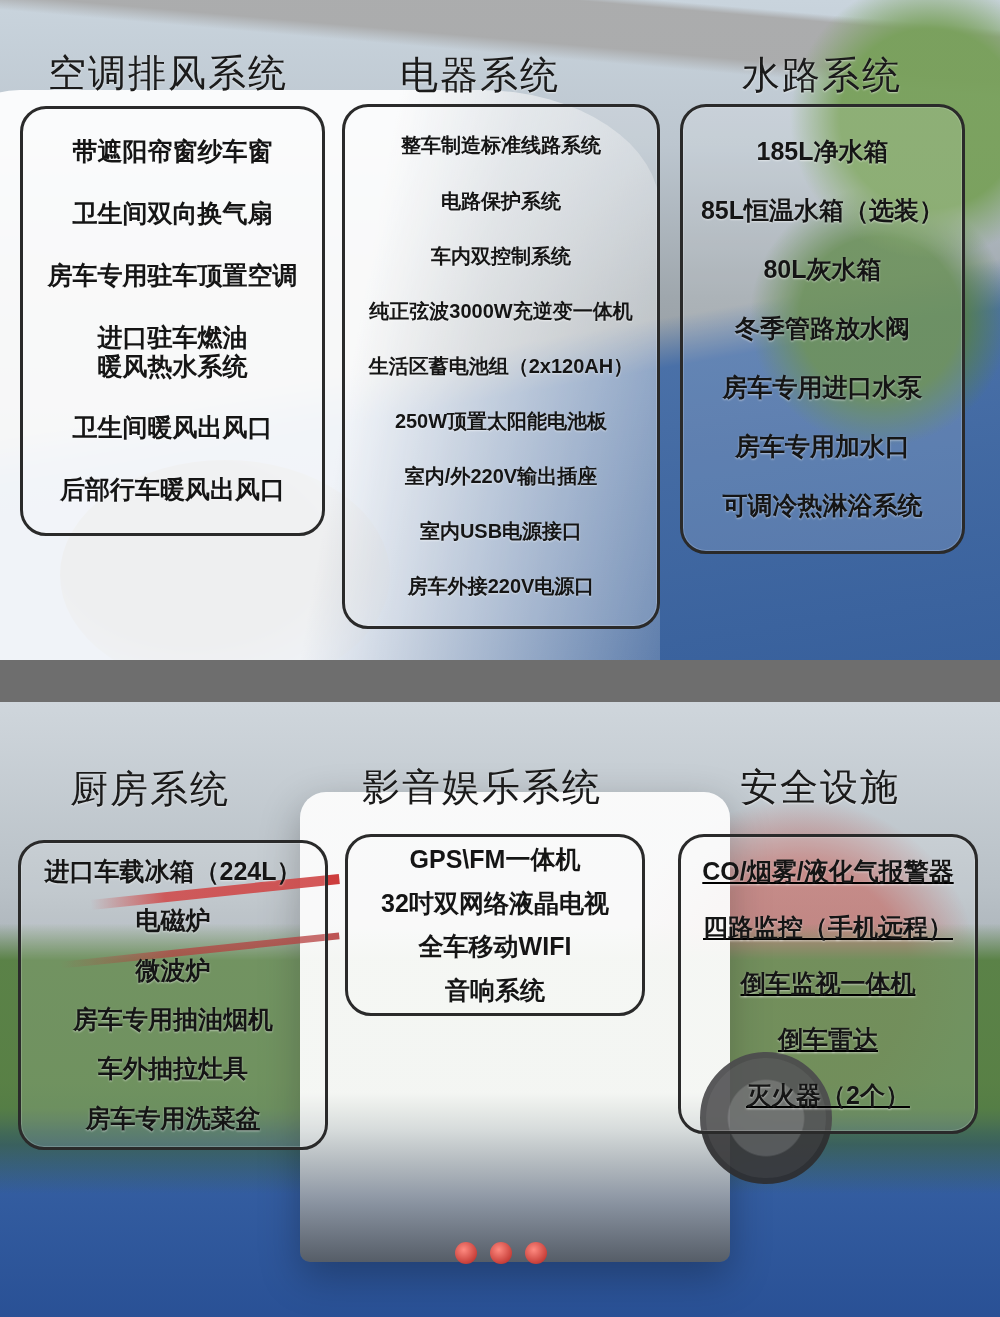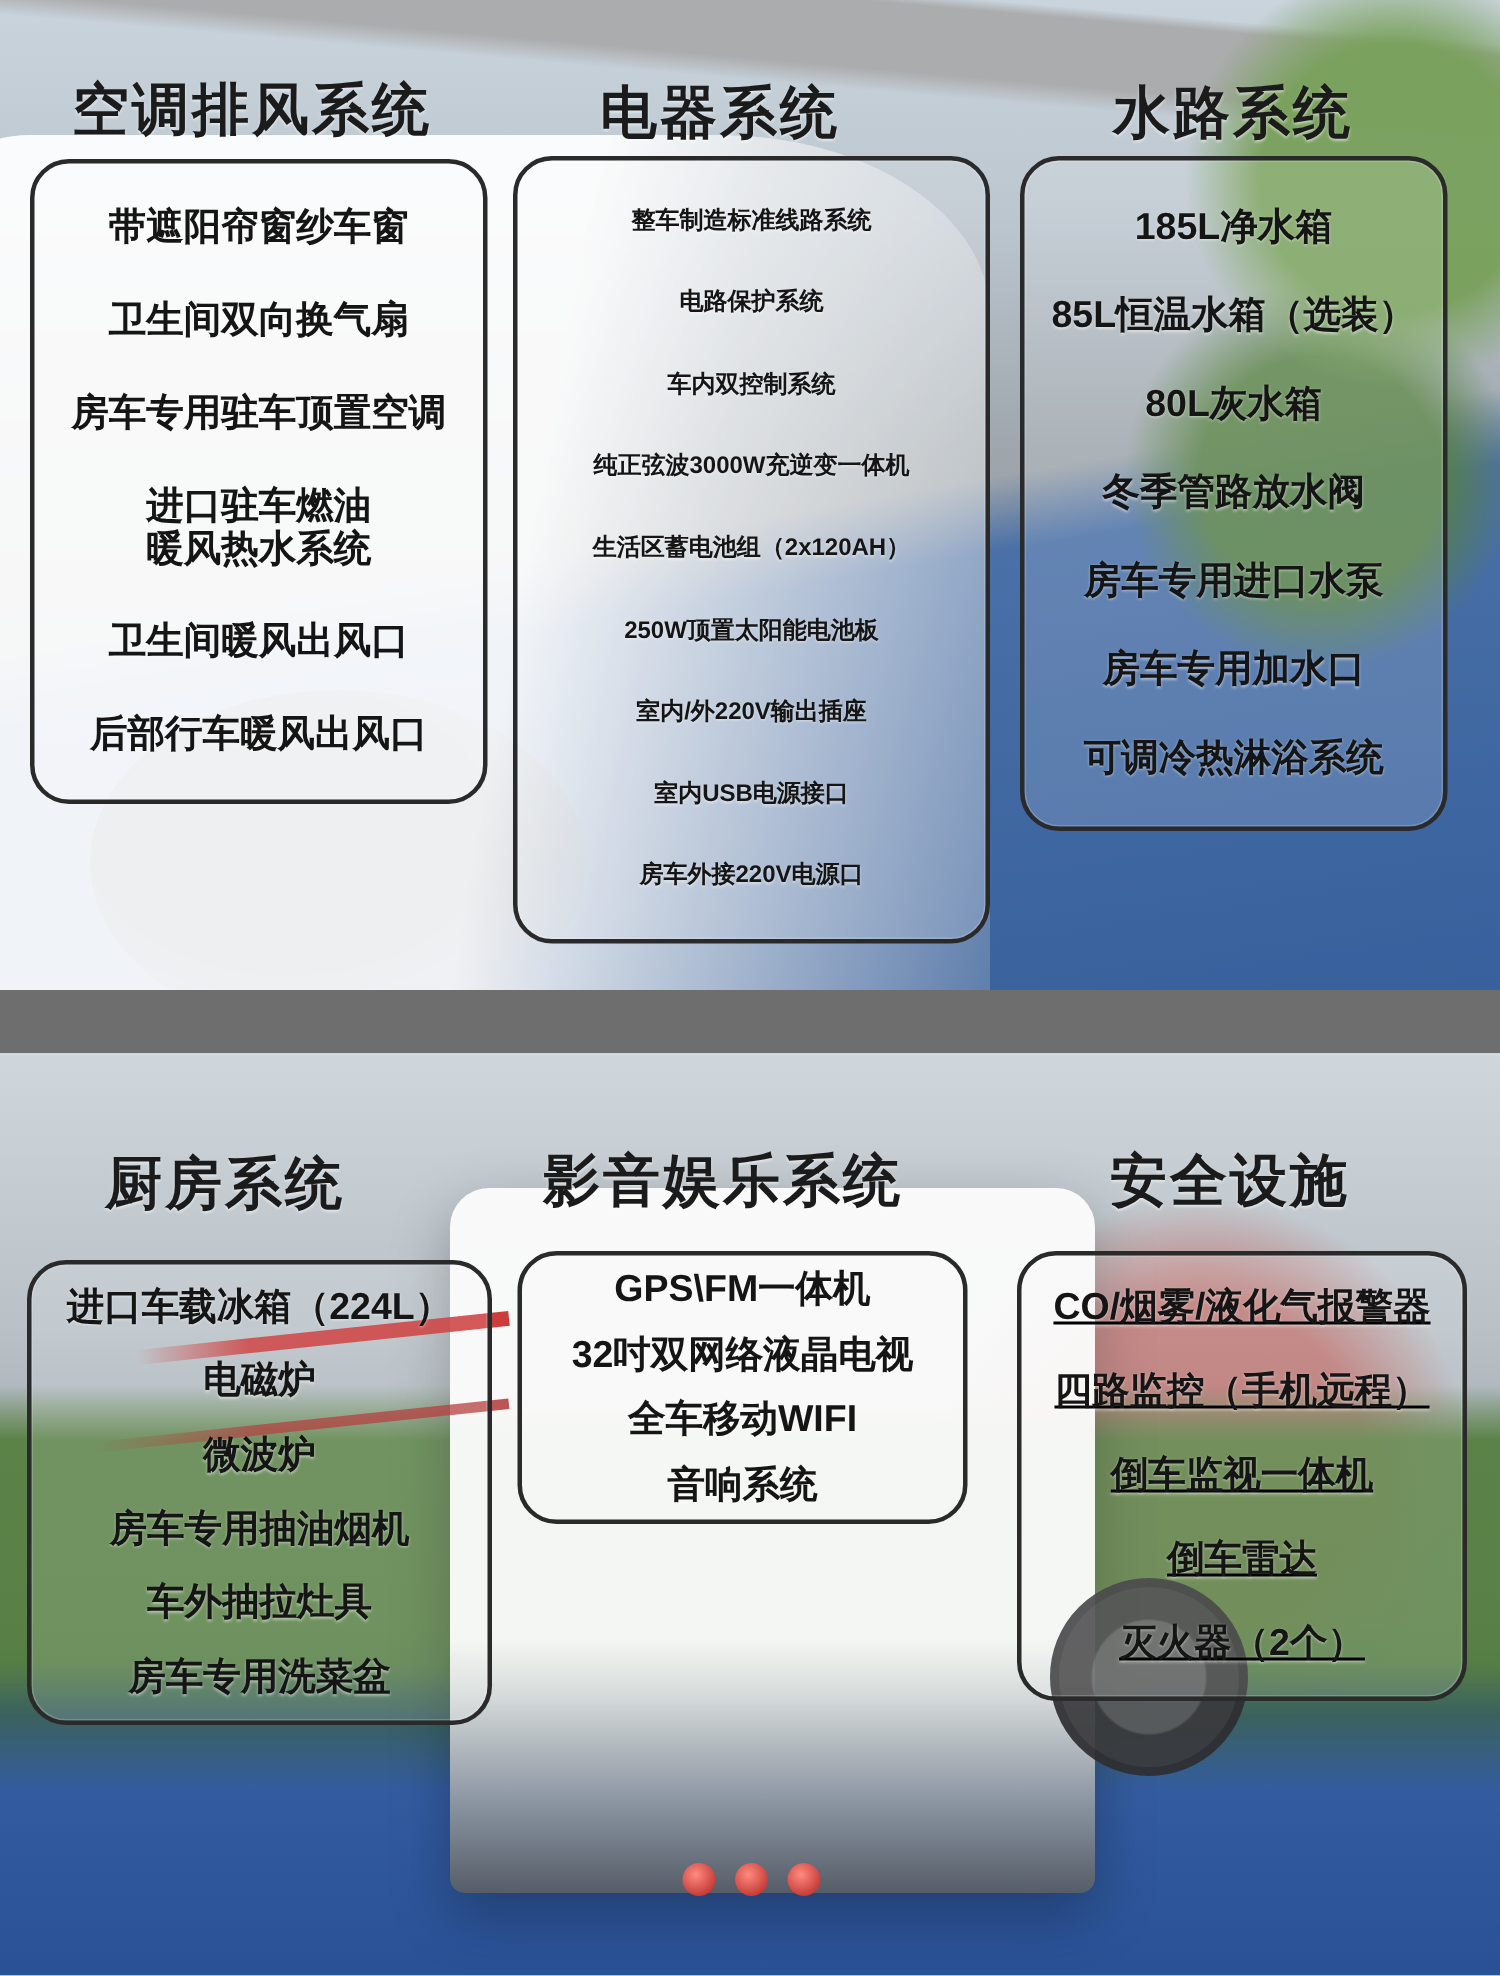--- a/index.html
+++ b/index.html
@@ -130,21 +130,21 @@
   .lamp {
     width: 22px; height: 22px; border-radius: 50%;
     background: radial-gradient(circle at 40% 35%, #ff8a80, #b0201c);
     z-index: 4;
   }
 
   
   .title {
     position: absolute;
     font-size: 38px;
-    font-weight: bold;
+    font-weight: normal;
     color: #1b1b1b;
     letter-spacing: 2px;
     white-space: nowrap;
     text-shadow: 0 1px 2px rgba(255,255,255,0.55);
     z-index: 6;
   }
 
   
   .card {
     position: absolute;
@@ -162,21 +162,21 @@
   }
   .card .item {
     font-size: 25px;
     font-weight: bold;
     color: #151515;
     line-height: 1.18;
     text-align: center;
     white-space: nowrap;
     text-shadow: 0 1px 2px rgba(255,255,255,0.5);
   }
-  .card.tight .item { font-size: 16px; }
+  .card.tight .item { font-size: 20px; }
   .card .item + .item { margin-top: 14px; }
   .card .item.two-line { white-space: normal; line-height: 1.15; }
 
   
   #card-hvac      { left: 20px;  top: 106px; width: 305px; height: 430px; justify-content: space-evenly; padding: 10px 22px; }
   #card-electric  { left: 342px; top: 104px; width: 318px; height: 525px; justify-content: space-evenly; padding: 10px 8px; }
   #card-water     { left: 680px; top: 104px; width: 285px; height: 450px; justify-content: space-evenly; padding: 26px 8px; gap: 11px; }
 
   #card-kitchen   { left: 18px;  top: 138px; width: 310px; height: 310px; justify-content: space-evenly; padding: 8px; }
   #card-av        { left: 345px; top: 132px; width: 300px; height: 182px; justify-content: space-evenly; padding: 8px; }

